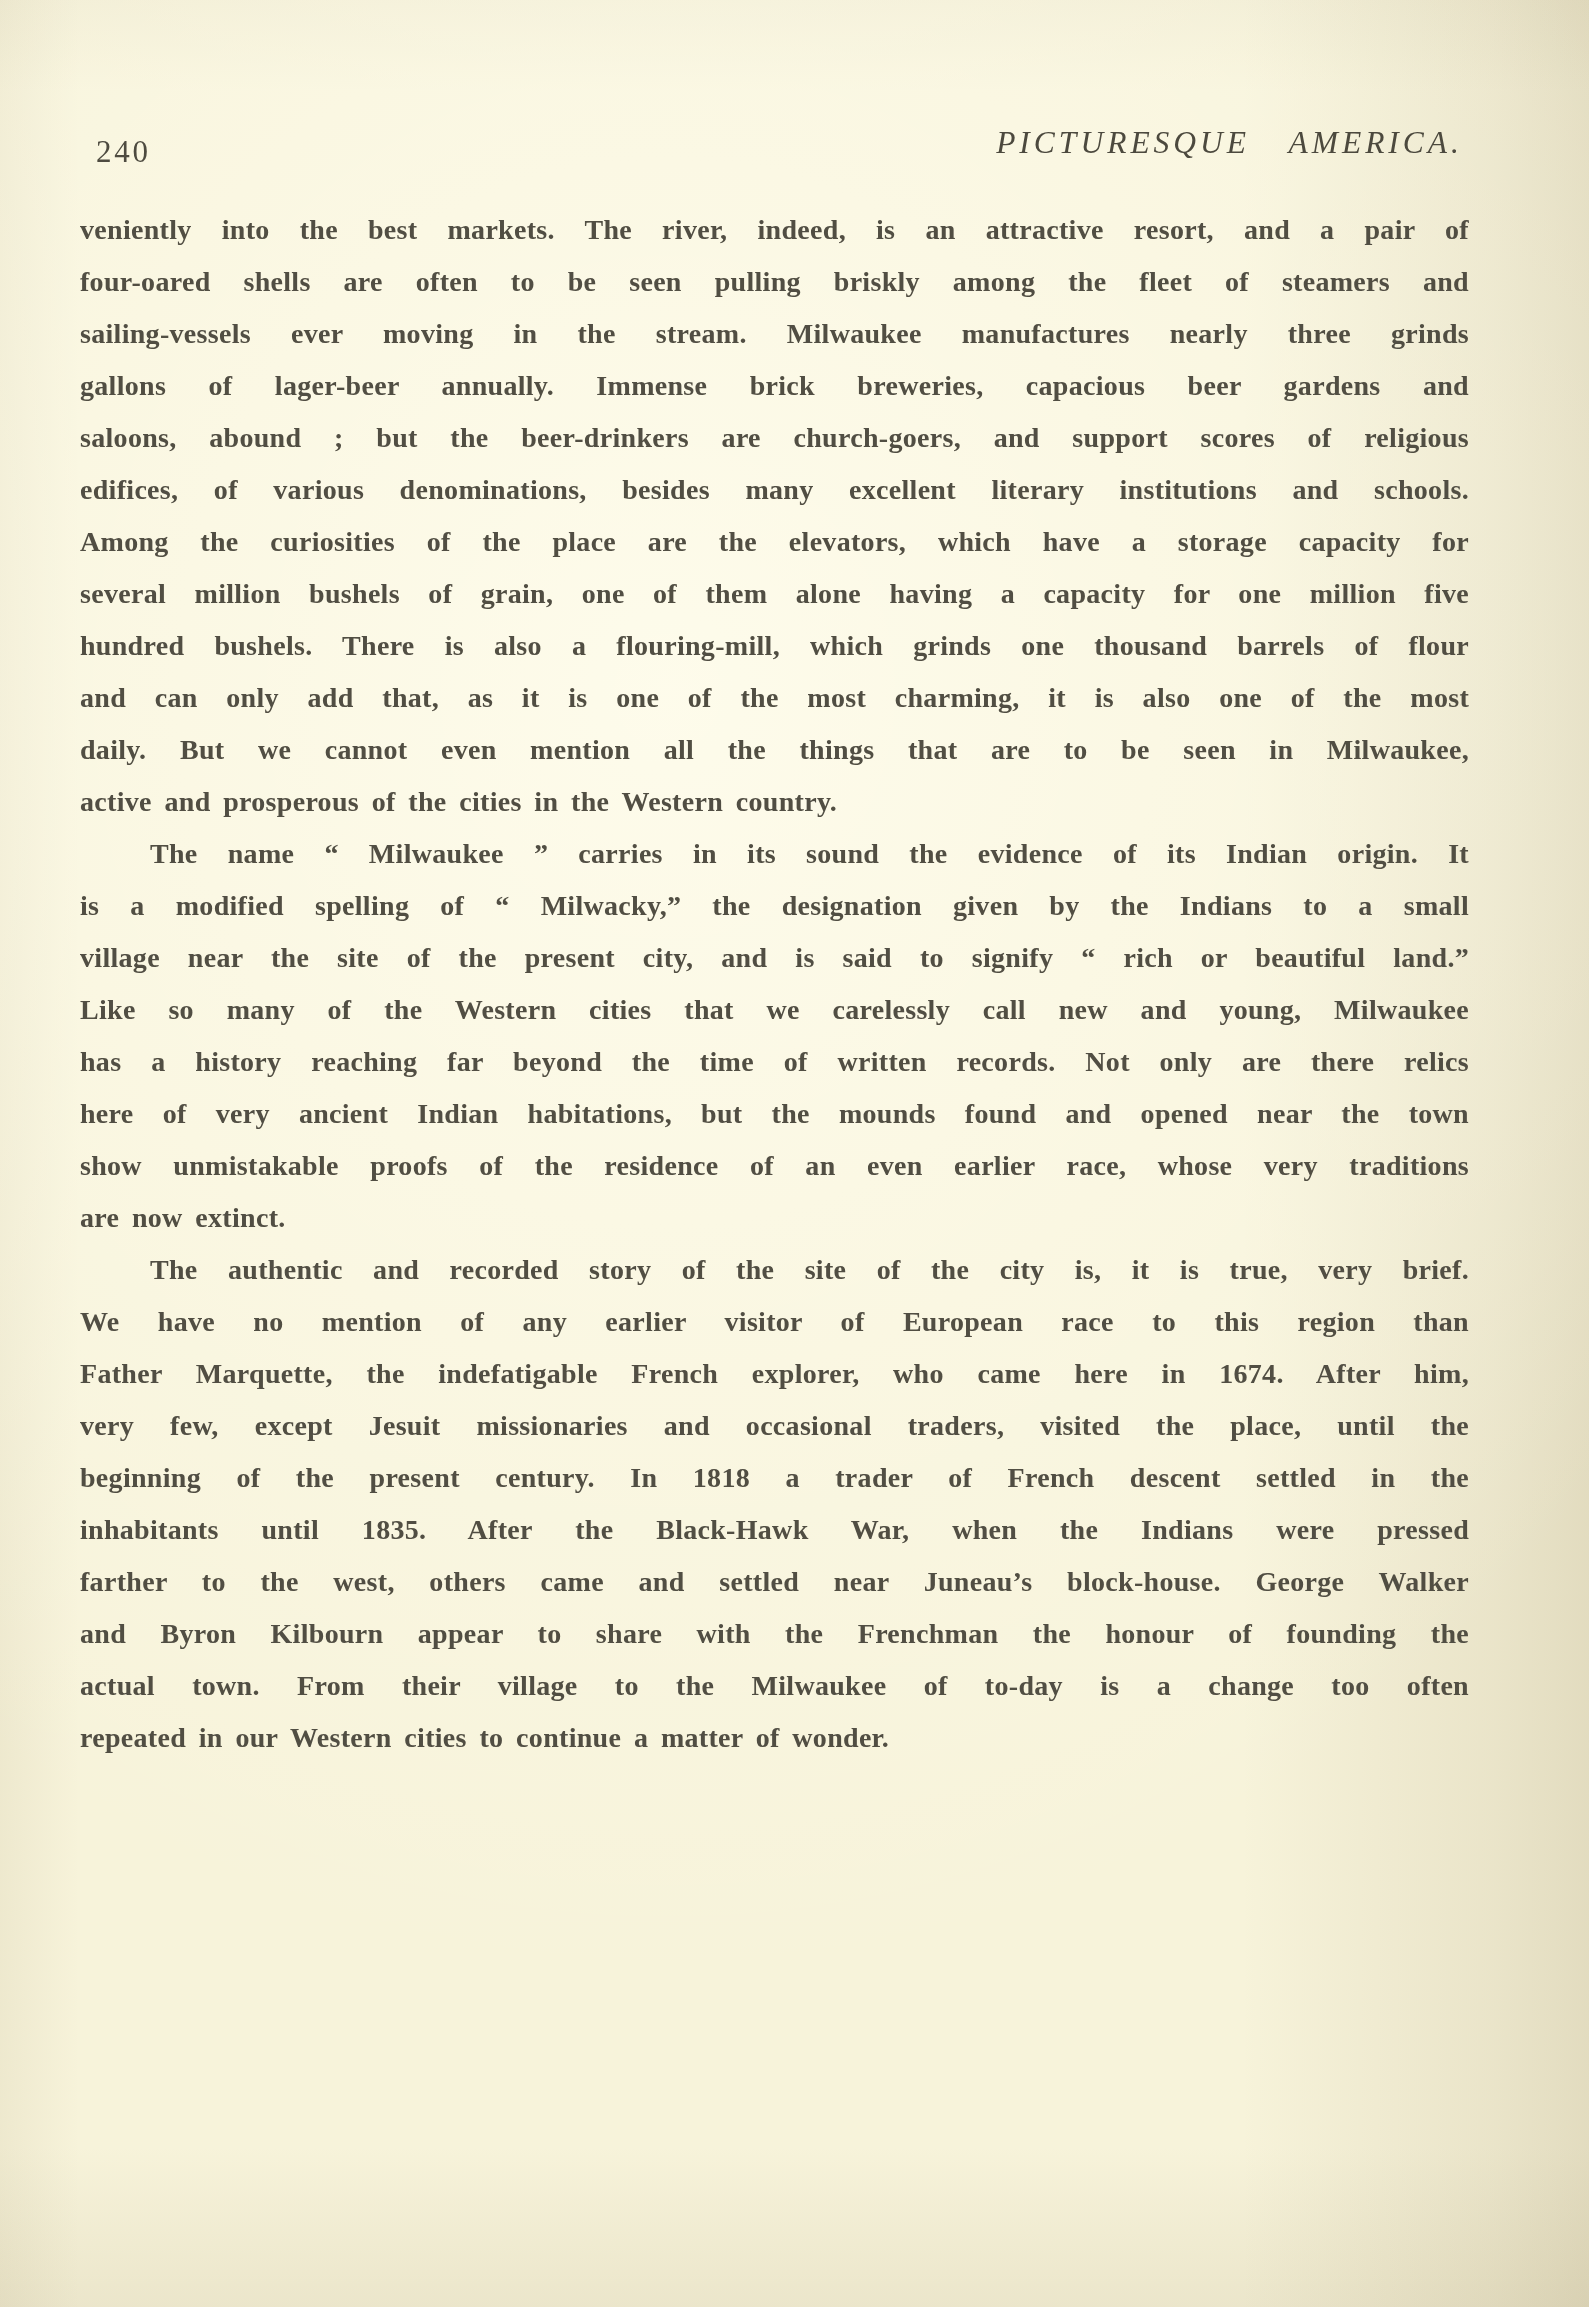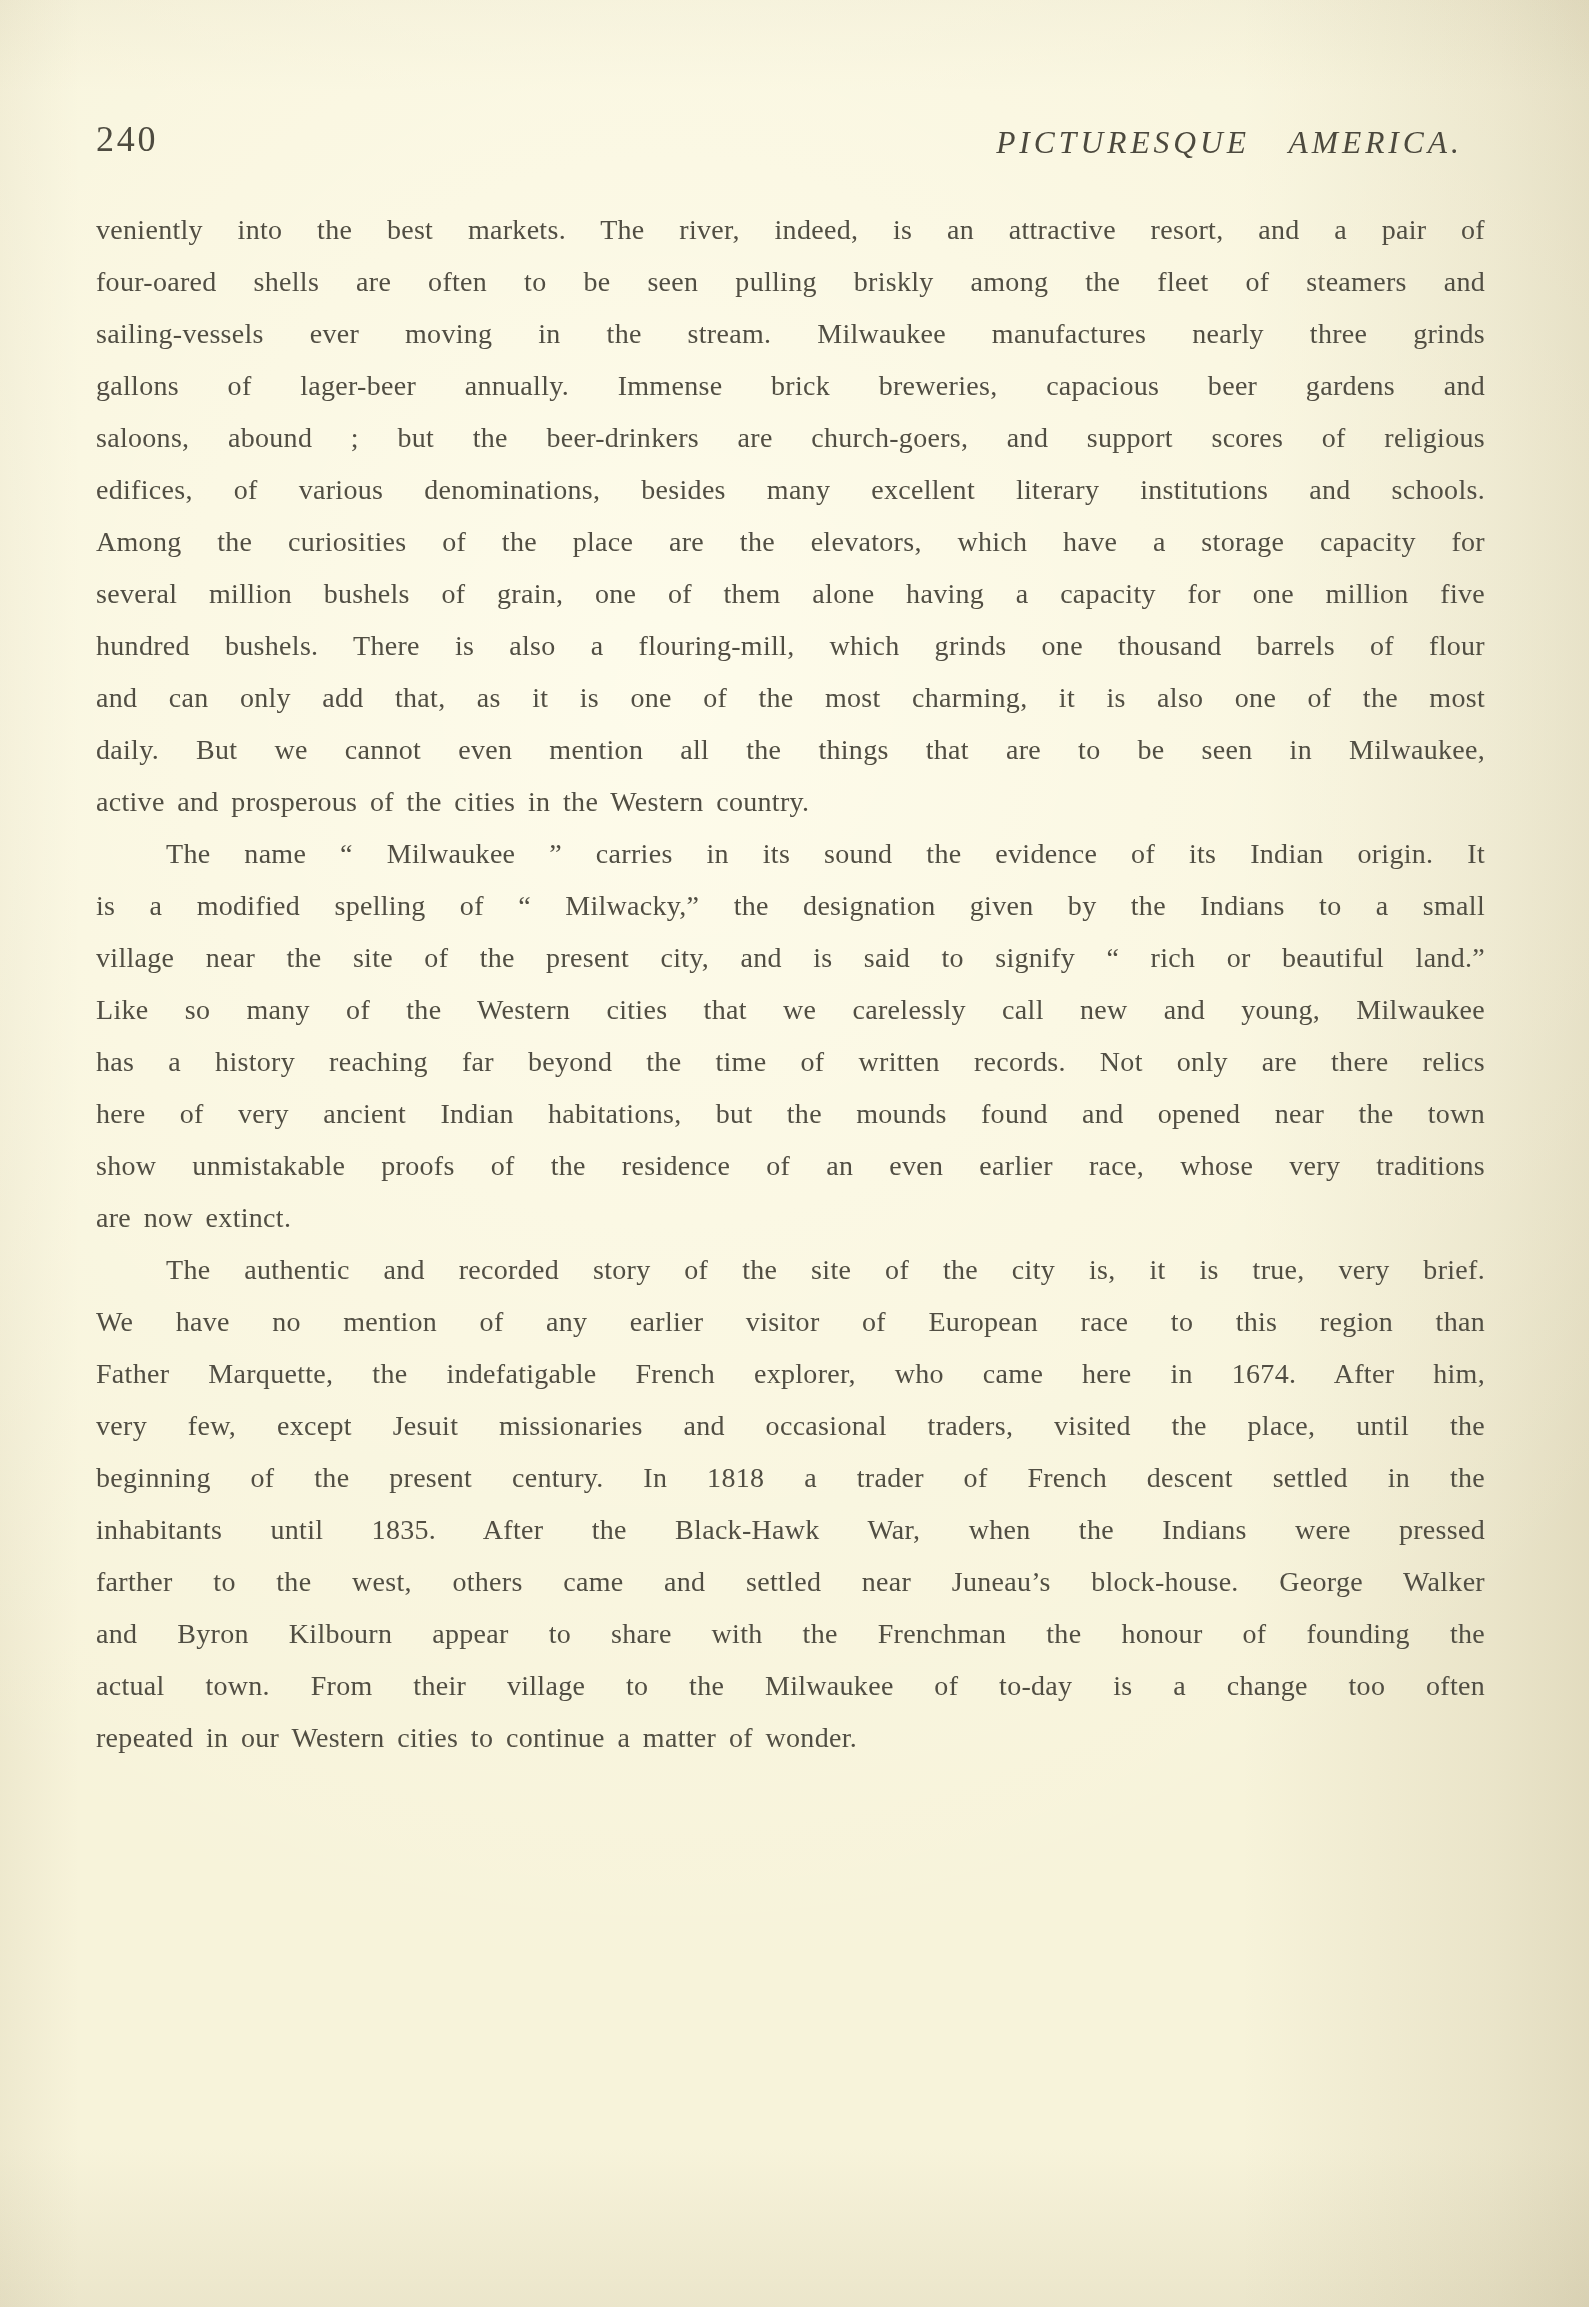--- a/index.html
+++ b/index.html
@@ -20,42 +20,43 @@
     background-color: #f7f3da;
     background-image:
       radial-gradient(ellipse 120% 90% at 42% 30%, rgba(255,253,238,0.85) 0%, rgba(255,253,238,0) 62%),
       linear-gradient(90deg, rgba(118,98,52,0.07) 0%, rgba(118,98,52,0) 5%, rgba(118,98,52,0) 78%, rgba(118,98,52,0.10) 94%, rgba(118,98,52,0.16) 100%),
       linear-gradient(0deg, rgba(118,98,52,0.09) 0%, rgba(118,98,52,0) 7%),
       linear-gradient(180deg, rgba(118,98,52,0.05) 0%, rgba(118,98,52,0) 4%);
   }
   .page-number {
     position: absolute;
     left: 96px;
-    top: 118px;
-    font-size: 36px;
+    top: 134px;
+    font-size: 31px;
     letter-spacing: 2.7px;
     color: #4e4b40;
   }
   .running-head {
     position: absolute;
     left: 96px;
     top: 125px;
     width: 1367px;
     text-align: right;
     font-style: italic;
     font-size: 31.5px;
     letter-spacing: 4px;
     word-spacing: 27px;
     color: #4c493e;
   }
   .body-text {
     position: absolute;
-    left: 96px;
+    left: 80px;
     top: 204px;
     width: 1389px;
+    font-weight: bold;
   }
   .text-line {
     height: 52px;
     line-height: 52px;
     font-size: 28px;
     color: #514e43;
     letter-spacing: 0.3px;
     word-spacing: 5.4px;
     text-align: justify;
     text-align-last: justify;

